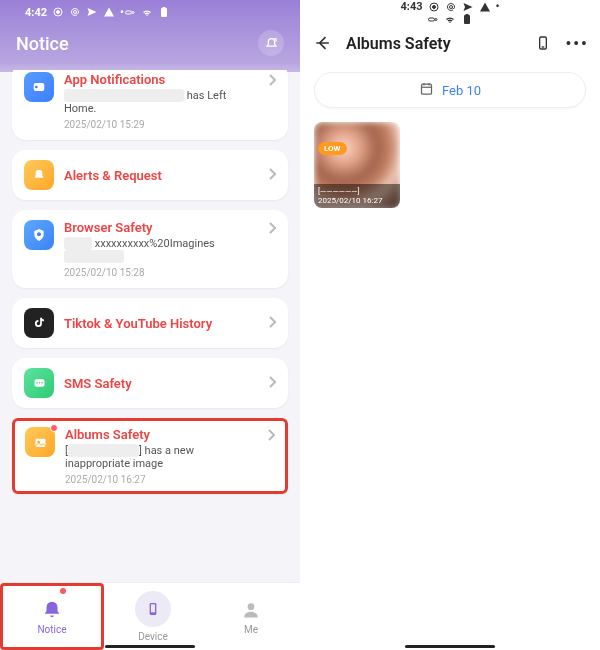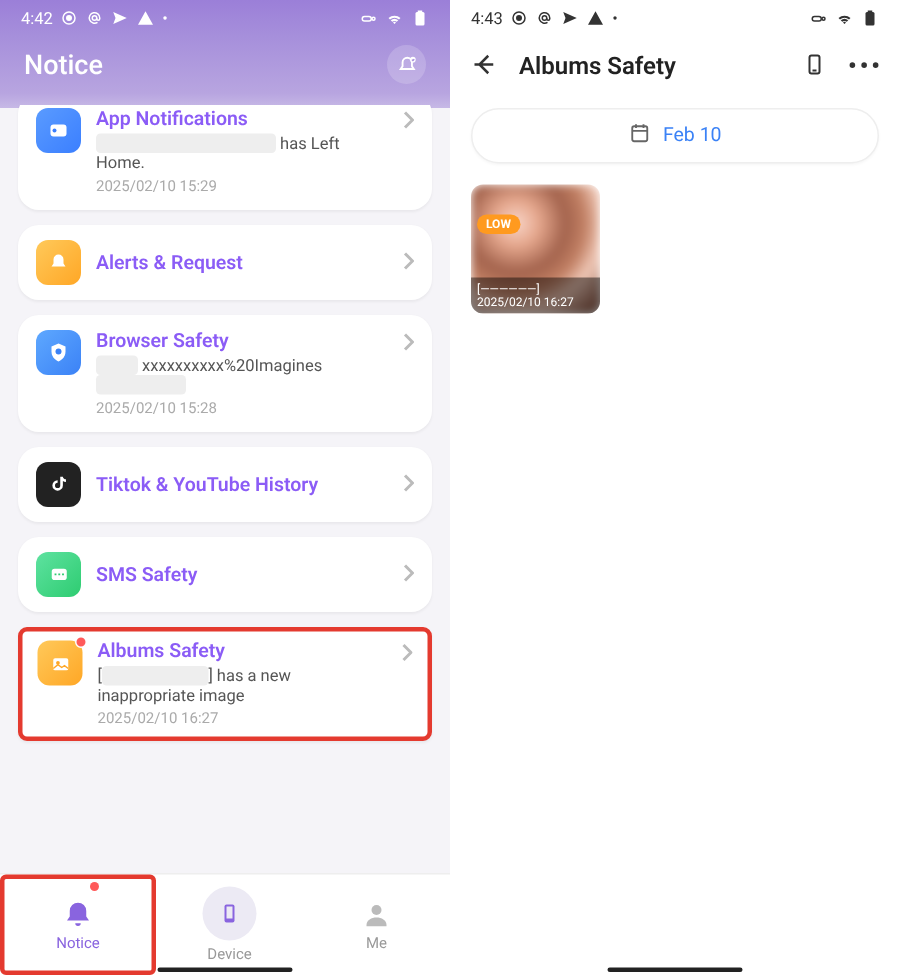--- a/index.html
+++ b/index.html
@@ -3,39 +3,39 @@
 <meta charset="utf-8">
 <style>
   * { box-sizing: border-box; margin: 0; padding: 0; }
   html, body { width: 600px; height: 650px; font-family: -apple-system, BlinkMacSystemFont, "Segoe UI", Roboto, sans-serif; overflow: hidden; background: #fff; }
   .wrap { display: flex; width: 600px; height: 650px; }
   .phone { width: 300px; height: 650px; position: relative; overflow: hidden; }
   .phone-left { background: #f5f4f8; }
   .phone-right { background: #fff; }
 
   
-  .status { height: 24px; display: flex; align-items: center; justify-content: space-between; padding: 0 14px; font-size: 11px; font-weight: 400; }
+  .status { height: 24px; display: flex; align-items: center; justify-content: flex-start; padding: 0 25px; font-size: 11px; font-weight: 700; }
   .status-left, .status-right { display: flex; align-items: center; gap: 5px; }
   .phone-left .status { color: #fff; background: linear-gradient(to bottom, #9b7fd8 0%, #a68fdb 100%); }
-  .phone-right .status { color: #333; }
+  .phone-right .status { color: #333; flex-direction: column; }
   .st-ico { width: 12px; height: 12px; display: inline-flex; align-items: center; justify-content: center; }
   .st-ico svg { width: 100%; height: 100%; }
 
   
   .left-header { background: linear-gradient(to bottom, #a68fdb 0%, #b8a5e0 80%, #c7b9e6 100%); padding: 6px 16px 16px; display:flex; align-items:center; justify-content:space-between; }
   .left-title { color: #fff; font-size: 18px; font-weight: 500; }
   .alarm-btn { width: 26px; height: 26px; border-radius: 50%; background: rgba(255,255,255,0.18); display:flex; align-items:center; justify-content:center; }
 
   
   .cards { padding: 0 12px 0 12px; margin-top: -8px; }
   .card { background: #fff; border-radius: 14px; padding: 10px 12px; margin-bottom: 10px; display:flex; align-items:center; position:relative; box-shadow: 0 1px 2px rgba(0,0,0,0.05); }
   .card.tall { align-items:flex-start; }
   .card-icon { width: 30px; height: 30px; border-radius: 8px; display:flex; align-items:center; justify-content:center; flex-shrink:0; margin-right:10px; }
   .card-body { flex:1; min-width:0; }
-  .card-title { font-size: 13px; font-weight: 600; color: #8b5cf6; }
+  .card-title { font-size: 13px; font-weight: 600; color: #ef4444; }
   .card-sub { font-size: 11px; color: #555; margin-top: 2px; white-space: normal; }
   .card-date { font-size: 10px; color: #aaa; margin-top: 4px; }
   .chev { color: #bbb; flex-shrink:0; margin-left:6px; }
   .mask { display:inline-block; background:#eee; border-radius:3px; color:transparent; }
   .red-box { border: 3px solid #e43a2f; border-radius: 6px; padding:6px 10px; background:#fff; }
 
   
   .navbar { position:absolute; bottom:0; left:0; right:0; height:68px; background:#fff; display:flex; border-top:1px solid #eee; }
   .nav-item { flex:1; display:flex; flex-direction:column; align-items:center; justify-content:center; gap:2px; font-size:10px; color:#999; position:relative; }
   .nav-item.active { color:#8964df; }

